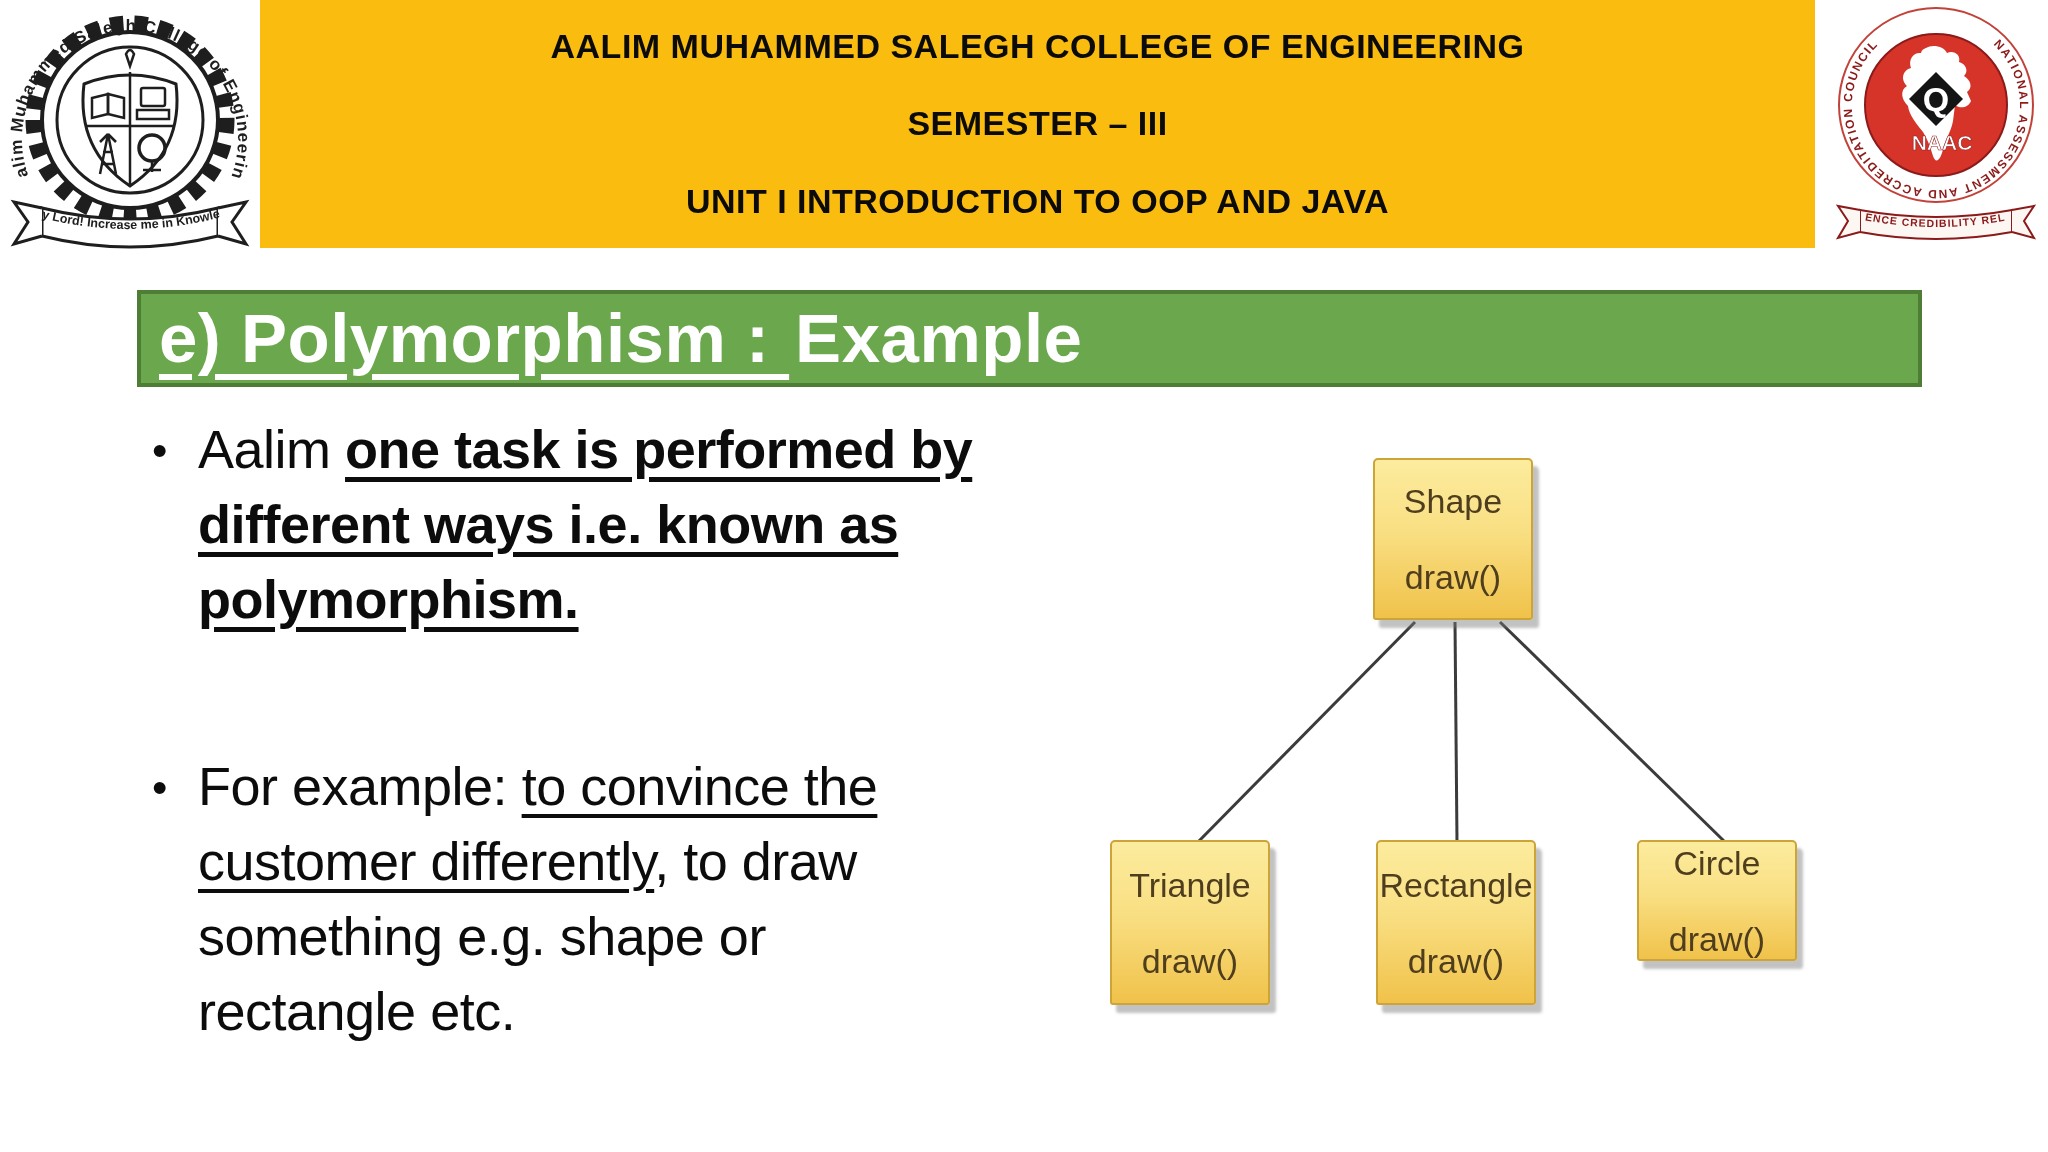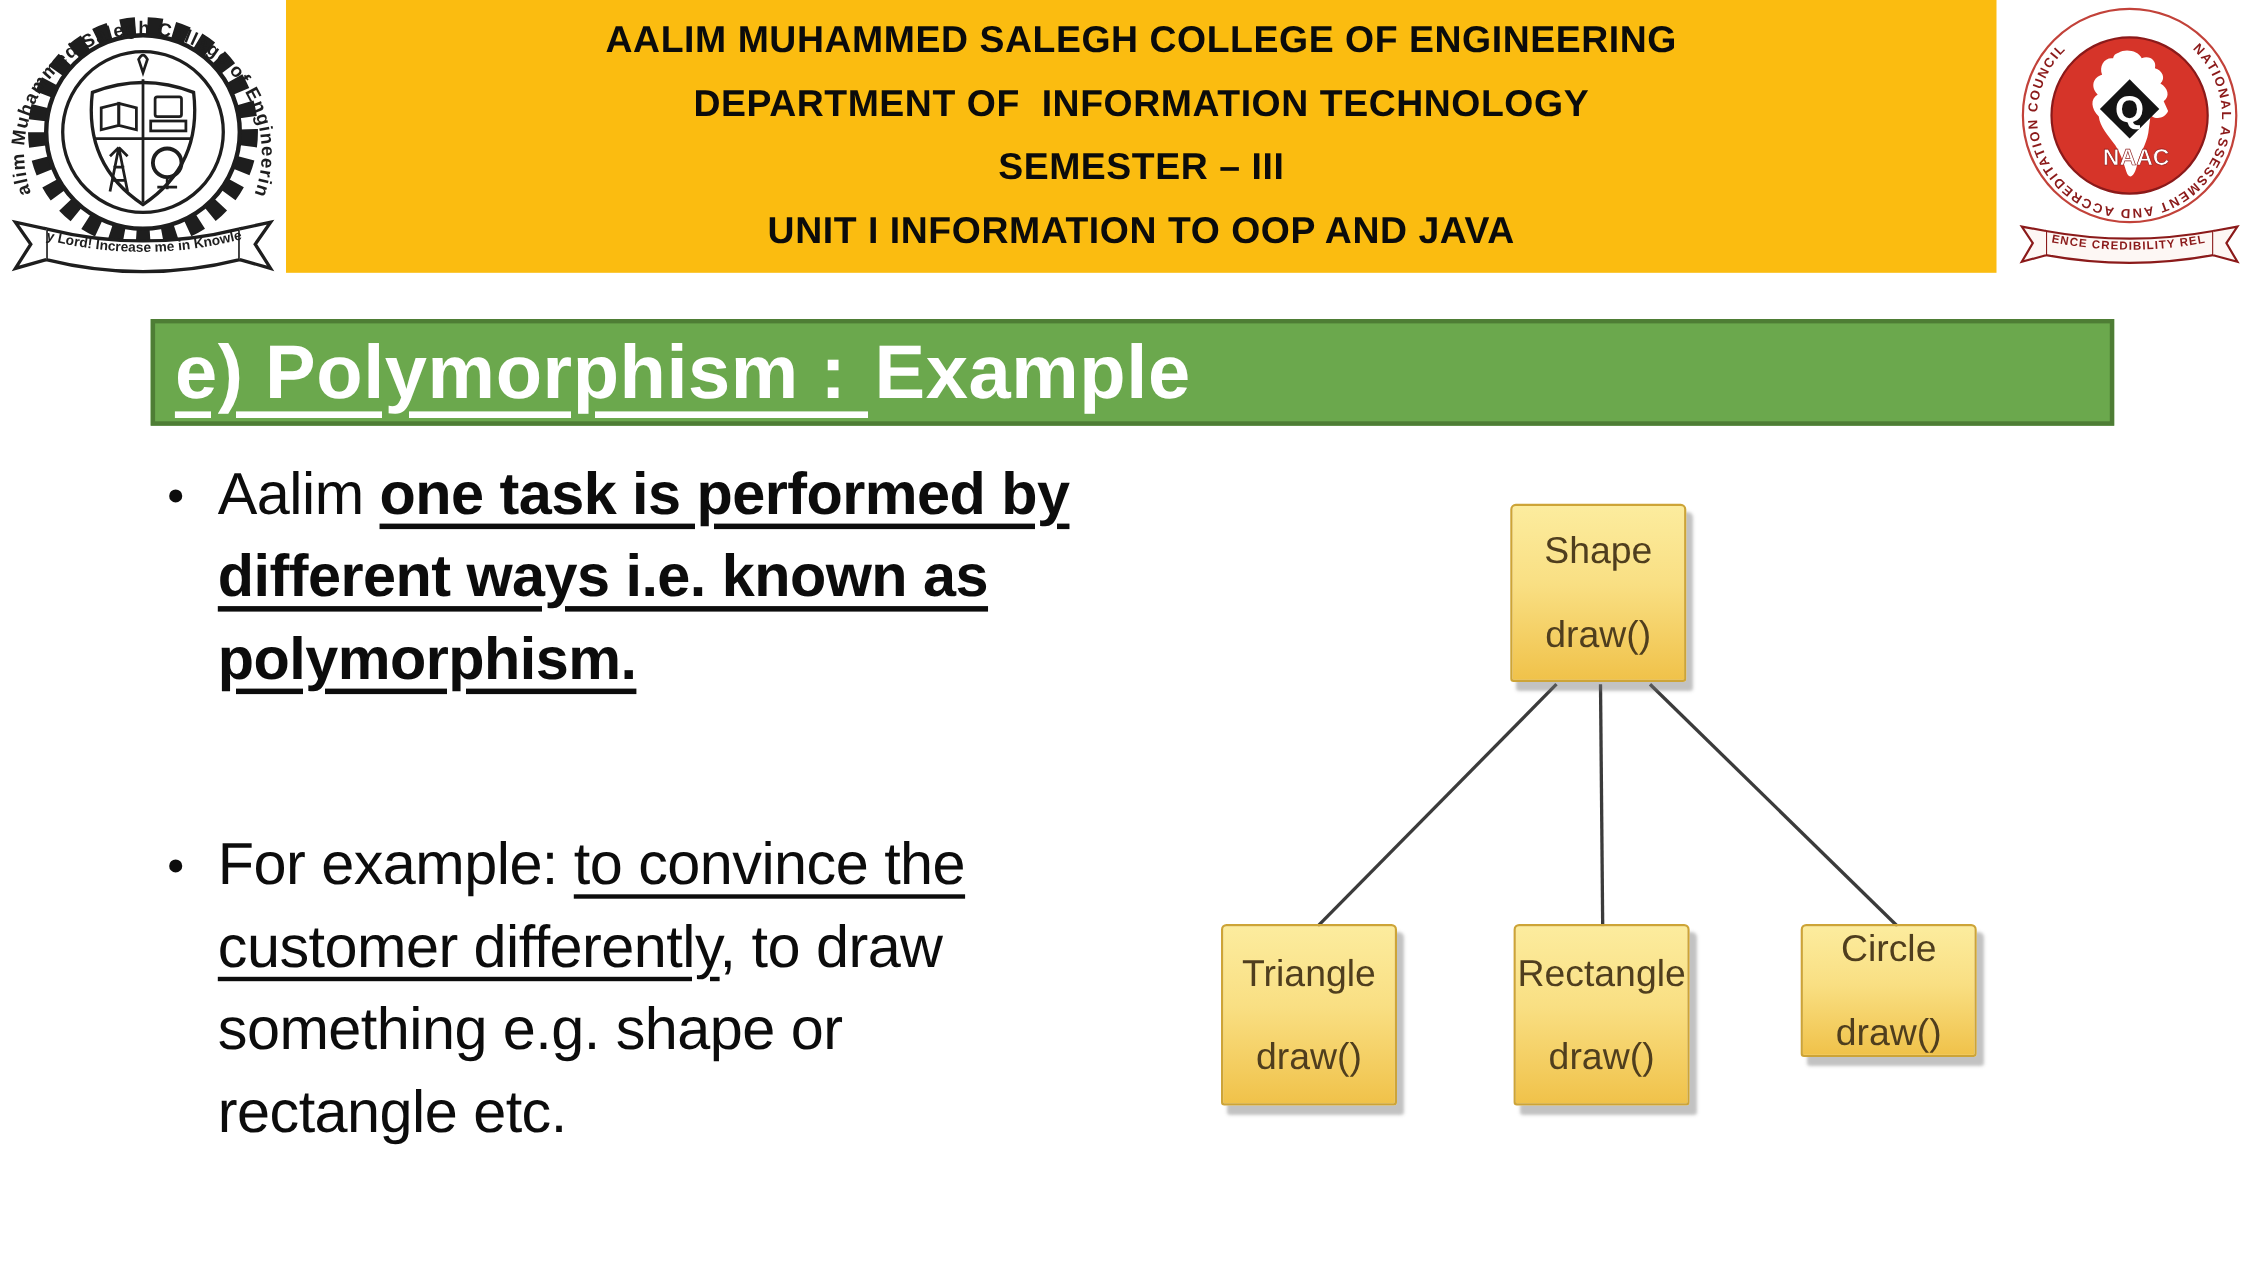--- a/index.html
+++ b/index.html
@@ -65,23 +65,22 @@
   .box-child2{left:296px;top:410px;height:165px;}
   .box-child3{left:557px;top:410px;height:121px;}
 </style>
 </head>
 <body>
 
 <div class="slide">
 
   <div class="gold-banner">
     <div class="header-line">AALIM MUHAMMED SALEGH COLLEGE OF ENGINEERING</div>
-    <div class="header-line">DEPARTMENT OF  INFORMATION TECHNOLOGY</div>
     <div class="header-line">SEMESTER – III</div>
-    <div class="header-line">UNIT I INFORMATION TO OOP AND JAVA</div>
+    <div class="header-line">UNIT I INTRODUCTION TO OOP AND JAVA</div>
   </div>
 
   <svg class="college-logo" viewBox="0 0 252 254">
     <defs>
       <path id="ringArc" d="M 26,178 A 108,108 0 1 1 226,178" fill="none"></path>
       <path id="ribbonArc" d="M 38,216 Q 126,238 214,216" fill="none"></path>
     </defs>
 
     <circle cx="126" cy="118" r="96" fill="none" stroke="#1e1e1e" stroke-width="17" stroke-dasharray="13 11"></circle>
     <circle cx="126" cy="118" r="88" fill="#ffffff" stroke="#1e1e1e" stroke-width="4"></circle>

